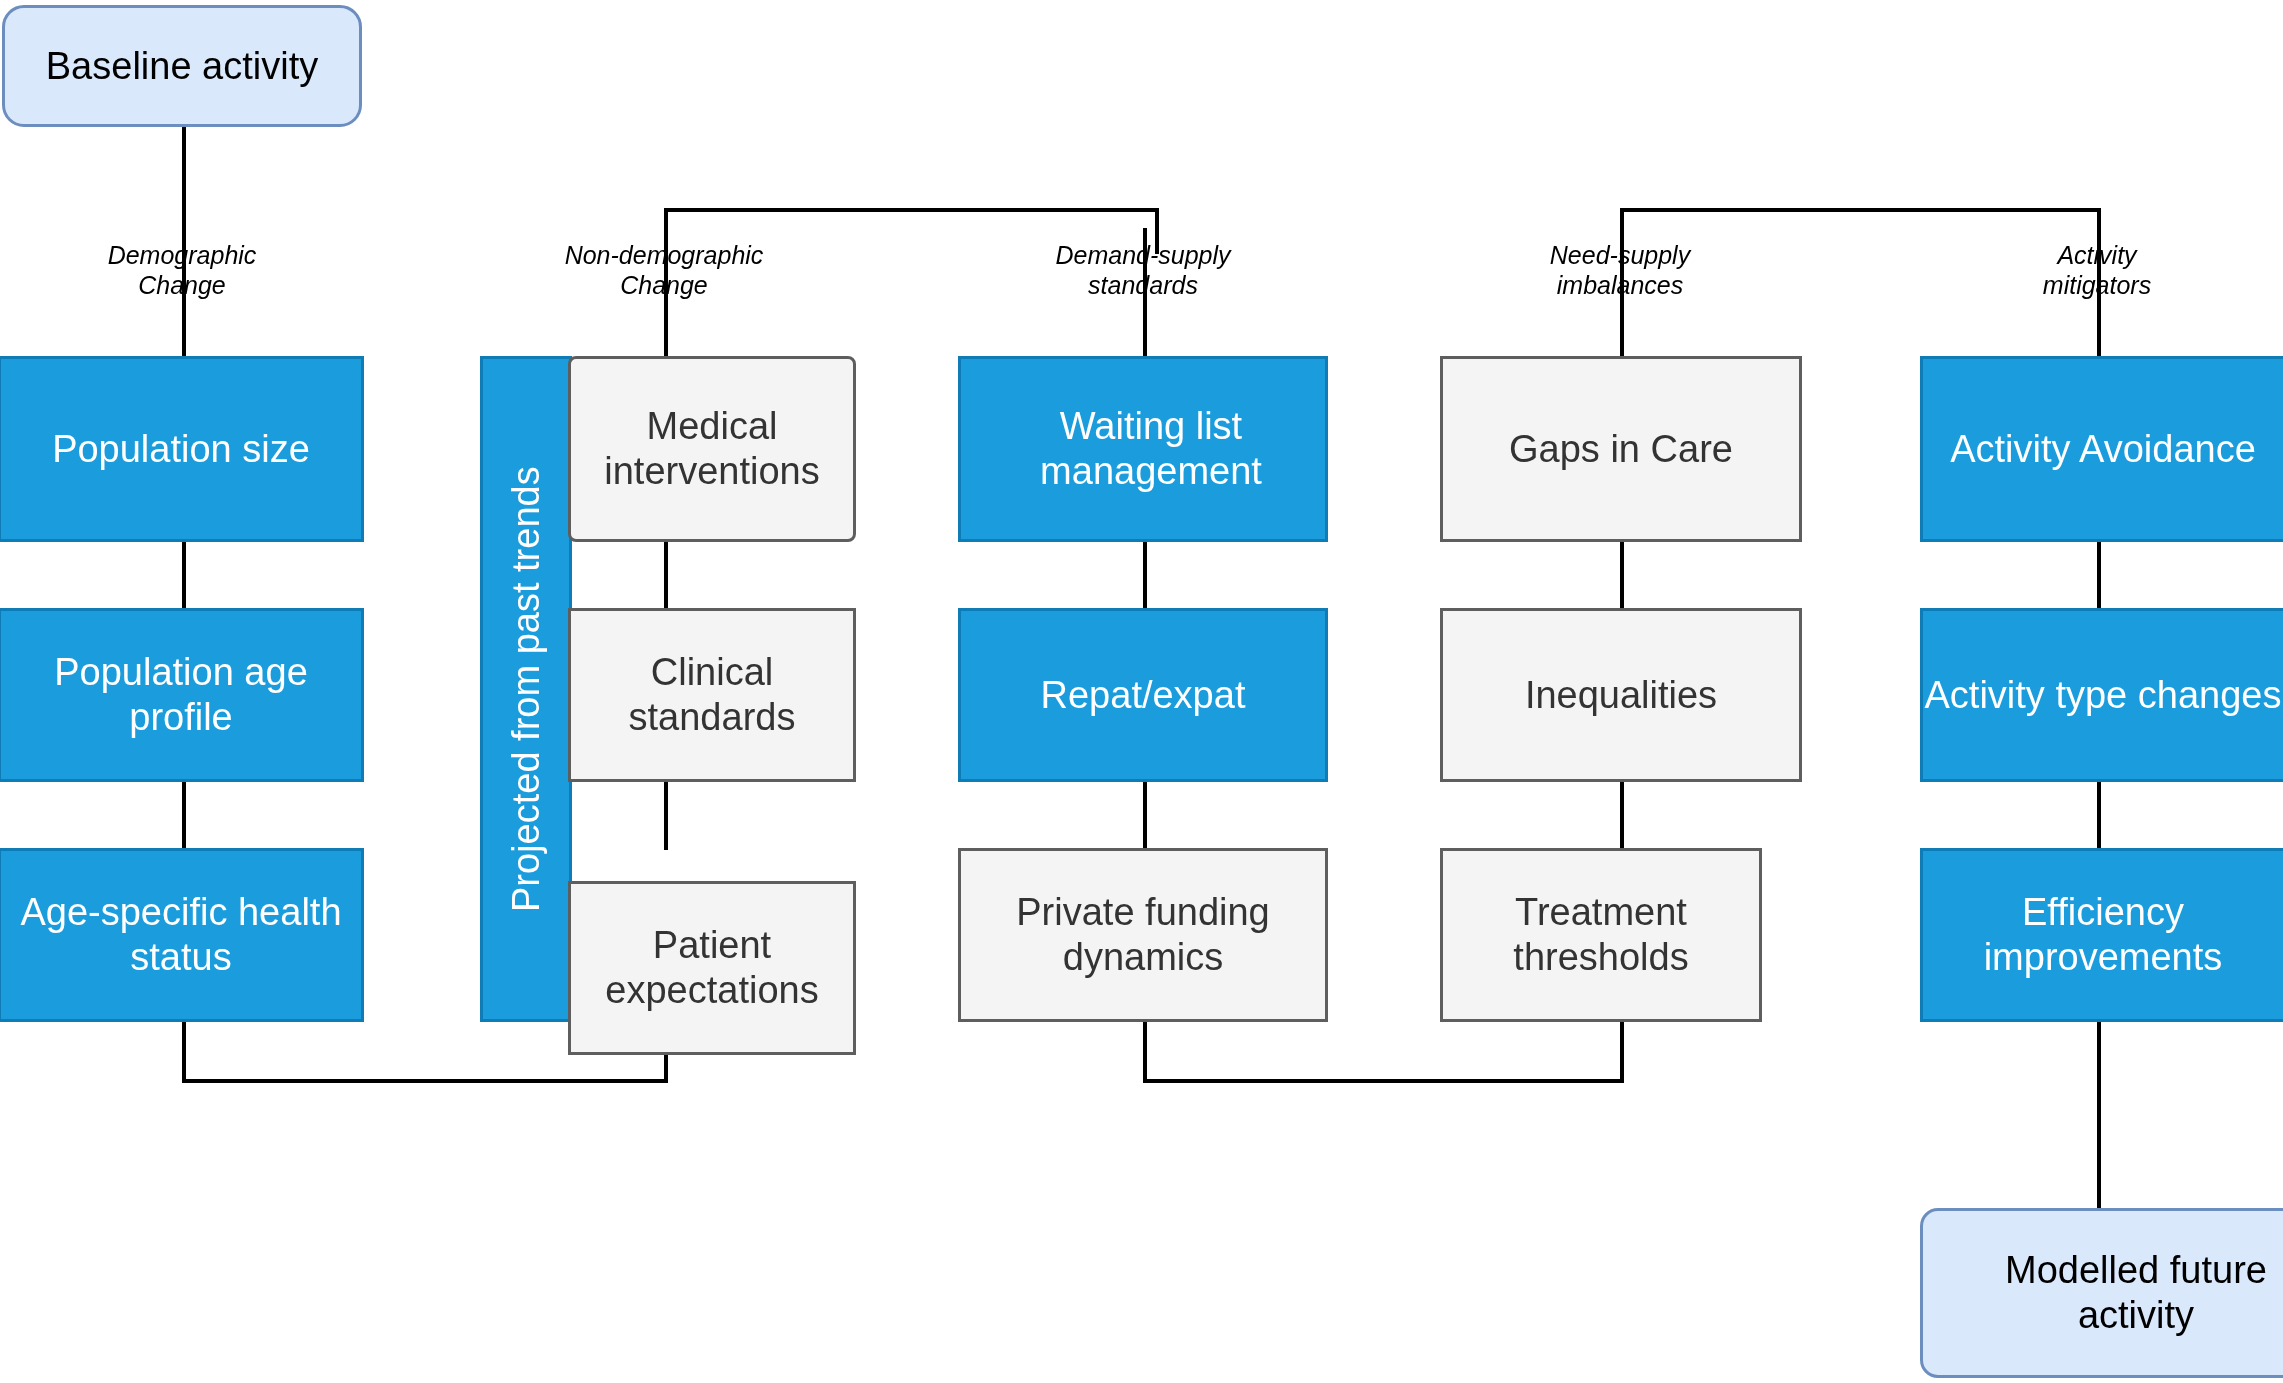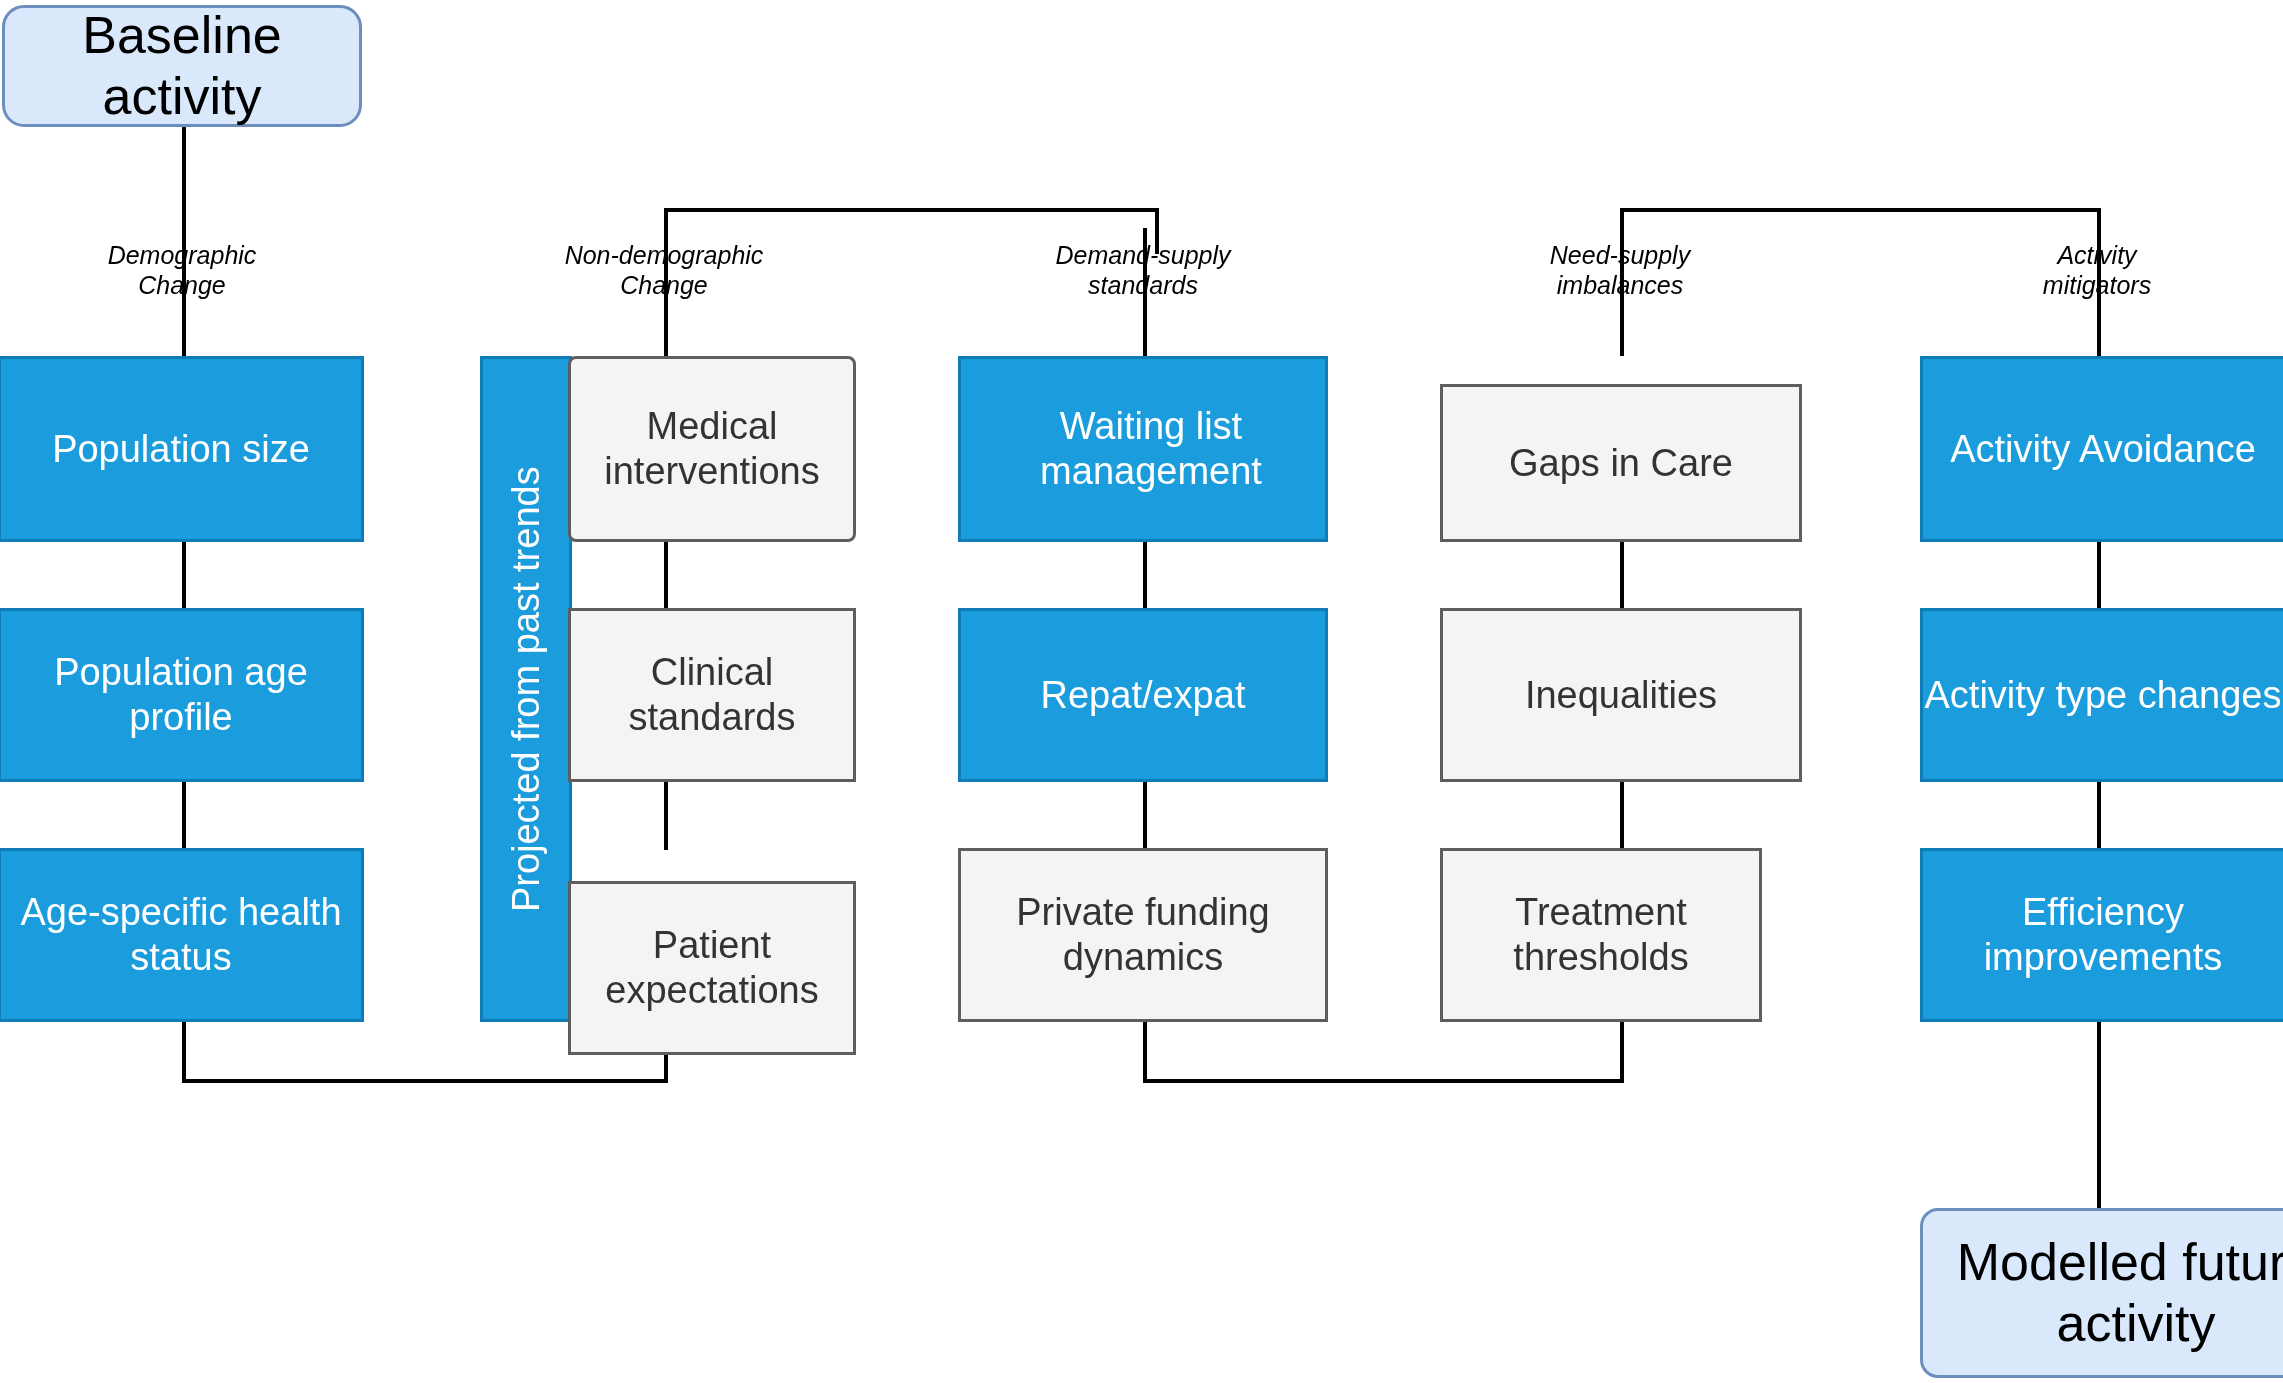--- a/index.html
+++ b/index.html
@@ -29,21 +29,21 @@
     line-height: 1.18;
     white-space: pre-line;
   }
 
   
   .node.terminal {
     background: #dae8fc;
     border: 3px solid #6c8ebf;
     border-radius: 22px;
     color: #000000;
-    font-size: 52px;
+    font-size: 38px;
   }
 
   
   .node.blue {
     background: #1b9ddd;
     border: 3px solid #0f7cb5;
     color: #ffffff;
     font-size: 38px;
   }
 
@@ -171,21 +171,21 @@
 standards</div>
   <div class="node grey over-band" style="left:568px; top:848px; width:288px; height:174px;margin-top:33px;">Patient
 expectations</div>
 
   <div class="node blue" style="left:958px; top:356px; width:370px; height:186px;padding-left:16px;">Waiting list
 management</div>
   <div class="node blue" style="left:958px; top:608px; width:370px; height:174px;">Repat/expat</div>
   <div class="node grey" style="left:958px; top:848px; width:370px; height:174px;">Private funding
 dynamics</div>
 
-  <div class="node grey" style="left:1440px; top:356px; width:362px; height:158px;margin-top:28px;">Gaps in Care</div>
+  <div class="node grey" style="left:1440px; top:356px; width:362px; height:186px;">Gaps in Care</div>
   <div class="node grey" style="left:1440px; top:608px; width:362px; height:174px;">Inequalities</div>
   <div class="node grey" style="left:1440px; top:848px; width:322px; height:174px;">Treatment thresholds</div>
 
   <div class="node blue" style="left:1920px; top:356px; width:366px; height:186px;">Activity Avoidance</div>
   <div class="node blue" style="left:1920px; top:608px; width:366px; height:174px;">Activity type changes</div>
   <div class="node blue" style="left:1920px; top:848px; width:366px; height:174px;">Efficiency
 improvements</div>
 
 </div>
 

